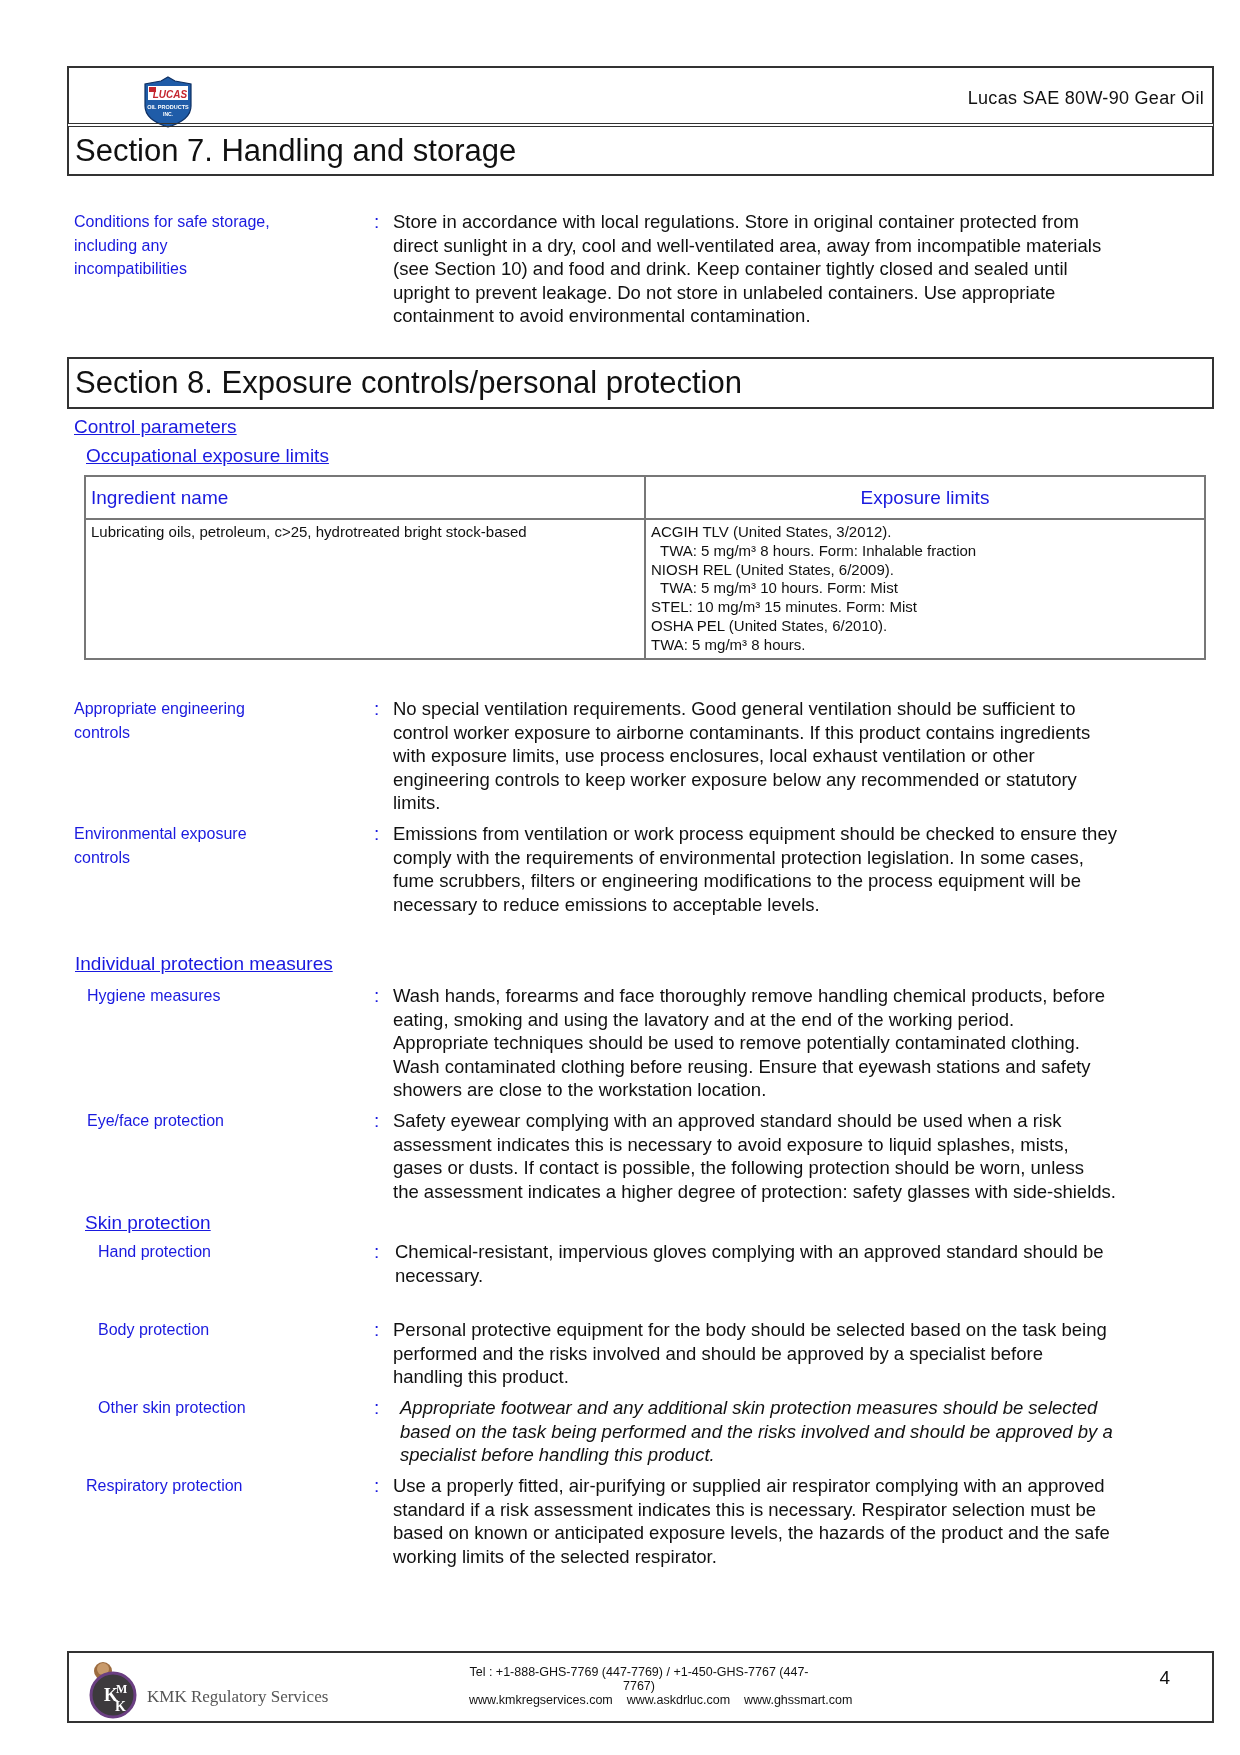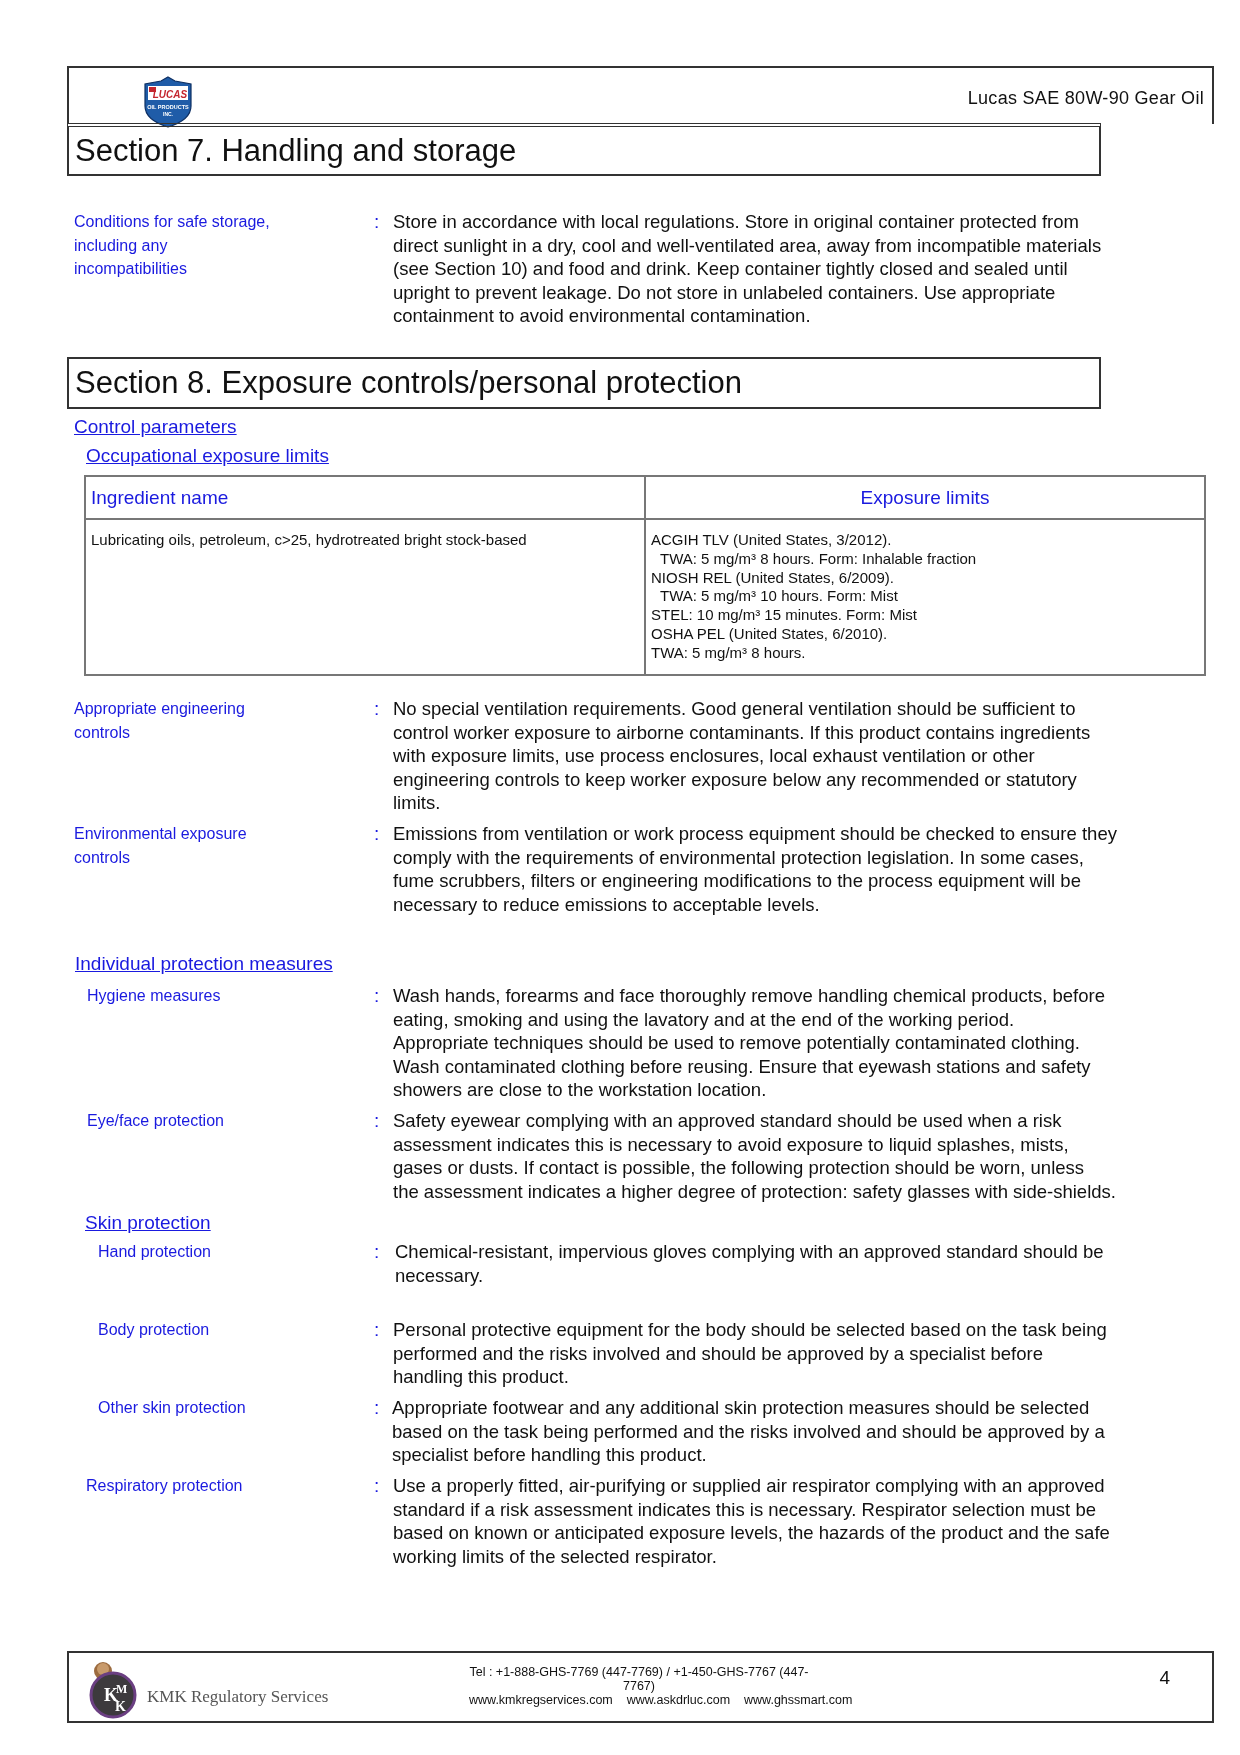--- a/index.html
+++ b/index.html
@@ -1,37 +1,37 @@
 <!DOCTYPE html>
 <html><head>
 <meta charset="utf-8">
 <style>
   html, body { margin: 0; padding: 0; background: #ffffff; }
   body { width: 1240px; height: 1755px; position: relative; overflow: hidden;
          font-family: "Liberation Sans", sans-serif; color: #111; }
   .abs { position: absolute; }
   .frame { position: absolute; border: 2px solid #333; box-sizing: border-box; }
   .header-box { left: 67px; top: 66px; width: 1147px; height: 58px; border-bottom: none; }
-  .section-box { left: 67px; width: 1034px; box-sizing: border-box; border: 2px solid #333; }
+  .section-box { left: 67px; width: 1147px; box-sizing: border-box; border: 2px solid #333; }
   .sec7 { top: 123px; height: 53px; border-top: 4px double #333; }
   .sec8 { top: 357px; height: 52px; text-align: right; }
   .section-title { position: absolute; left: 6px; top: 6px; font-size: 31px; color: #111; white-space: nowrap; }
   .product-name { position: absolute; right: 8px; top: 20px; font-size: 18px; color: #111; letter-spacing: 0.3px; }
   .logo-lucas { position: absolute; left: 72px; top: 8px; width: 54px; height: 52px; }
   .row { position: absolute; left: 74px; width: 1140px; }
   .lbl { position: absolute; color: #1a1adf; font-size: 16px; line-height: 23.6px; }
   .colon { position: absolute; left: 300px; color: #1a1adf; font-size: 19px; line-height: 23.6px; }
   .val { position: absolute; left: 319px; width: 820px; color: #111; font-size: 18.5px; line-height: 23.6px; }
   .sub-h { position: absolute; color: #1a1adf; font-size: 19px; text-decoration: underline; white-space: nowrap; }
   table.oel { position: absolute; left: 84px; top: 475px; width: 1122px; height: 183px;
               border-collapse: collapse; }
   table.oel th, table.oel td { border: 2px solid #777; vertical-align: top; }
   table.oel th { height: 33px; font-weight: normal; color: #1a1adf; font-size: 19px; text-align: left; padding: 4px 5px; vertical-align: middle; border-radius: 15px; }
   table.oel th.c2 { text-align: center; }
-  table.oel td { font-size: 15px; line-height: 18.8px; padding: 11px 5px; color: #111; }
+  table.oel td { font-size: 15px; line-height: 18.8px; padding: 3px 5px; color: #111; }
   table.oel td.c1 { width: 548px; }
   .exp-line { white-space: nowrap; }
   .exp-line.indent { padding-left: 9px; }
   .footer-box { left: 67px; top: 1651px; width: 1147px; height: 72px; }
   .kmk-logo { position: absolute; left: 18px; top: 6px; width: 52px; height: 60px; }
   .kmk-name { position: absolute; left: 78px; top: 34px; font-family: "Liberation Serif", serif; font-size: 17px; color: #555; white-space: nowrap; }
   .footer-contact { position: absolute; left: 400px; top: 12px; width: 340px; text-align: center; font-size: 12.5px; line-height: 14px; color: #111; }
   .page-num { position: absolute; right: 42px; top: 14px; font-size: 19px; color: #111; }
 </style>
 </head>
@@ -168,21 +168,21 @@
   <div class="val">
     <div>Personal protective equipment for the body should be selected based on the task being</div>
     <div>performed and the risks involved and should be approved by a specialist before</div>
     <div>handling  this  product.</div>
   </div>
 </div>
 
 <div class="row" style="top:1396px;">
   <div class="lbl" style="left:24px;">Other  skin  protection</div>
   <div class="colon">:</div>
-  <div class="val" style="left:318px;">
+  <div class="val" style="left:326px;font-style:italic;">
     <div>Appropriate footwear and any additional skin protection measures should be selected</div>
     <div>based on the task being performed and the risks involved and should be approved by a</div>
     <div>specialist  before  handling  this  product.</div>
   </div>
 </div>
 
 <div class="row" style="top:1474px;">
   <div class="lbl" style="left:12px;">Respiratory protection</div>
   <div class="colon">:</div>
   <div class="val">

